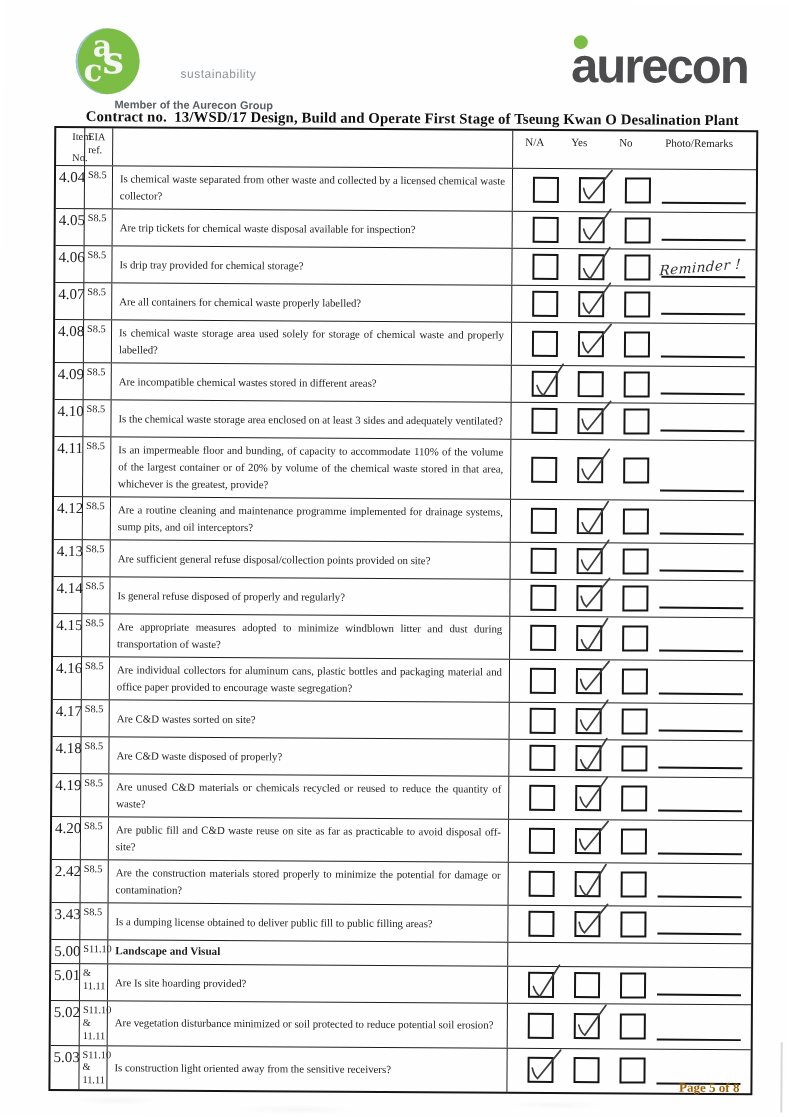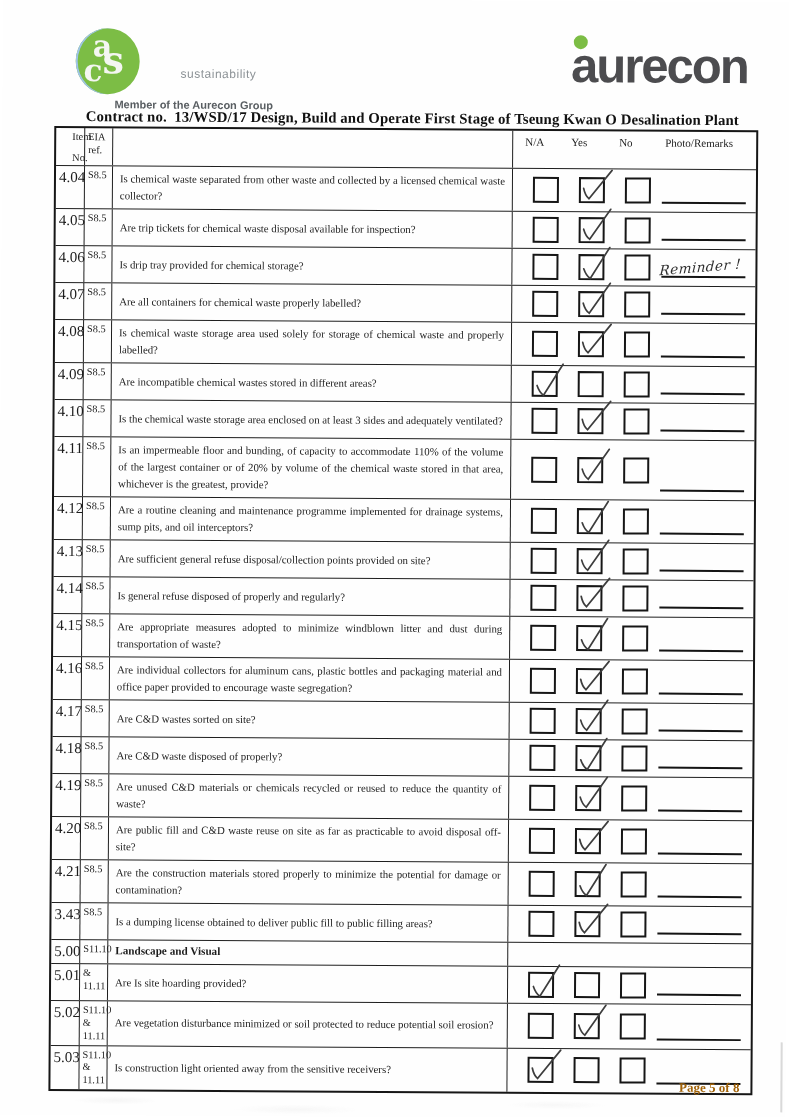--- a/index.html
+++ b/index.html
@@ -420,21 +420,21 @@
               <svg class="tick" viewBox="0 0 36 38">
                 <path d="M6 23 Q8 30 12 33 L33 3"></path>
               </svg>
             </span>
         <span class="box"></span>
         <span class="rline"></span>
 
       </div>
     </div>
         <div class="row">
-      <div class="cell c-item">4.21</div>
+      <div class="cell c-item">2.42</div>
       <div class="cell c-eia">S8.5</div>
       <div class="cell c-q">
             <span class="qt">Are the construction materials stored properly to minimize the potential for damage or contamination?</span>
           </div>
       <div class="cell c-checks">
         <span class="box"></span>
         <span class="box ticked">
               <svg class="tick" viewBox="0 0 36 38">
                 <path d="M6 23 Q8 30 12 33 L33 3"></path>
               </svg>

